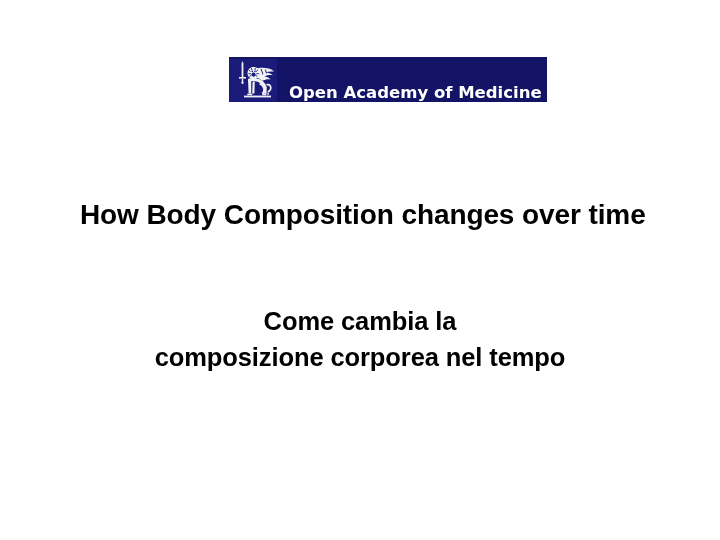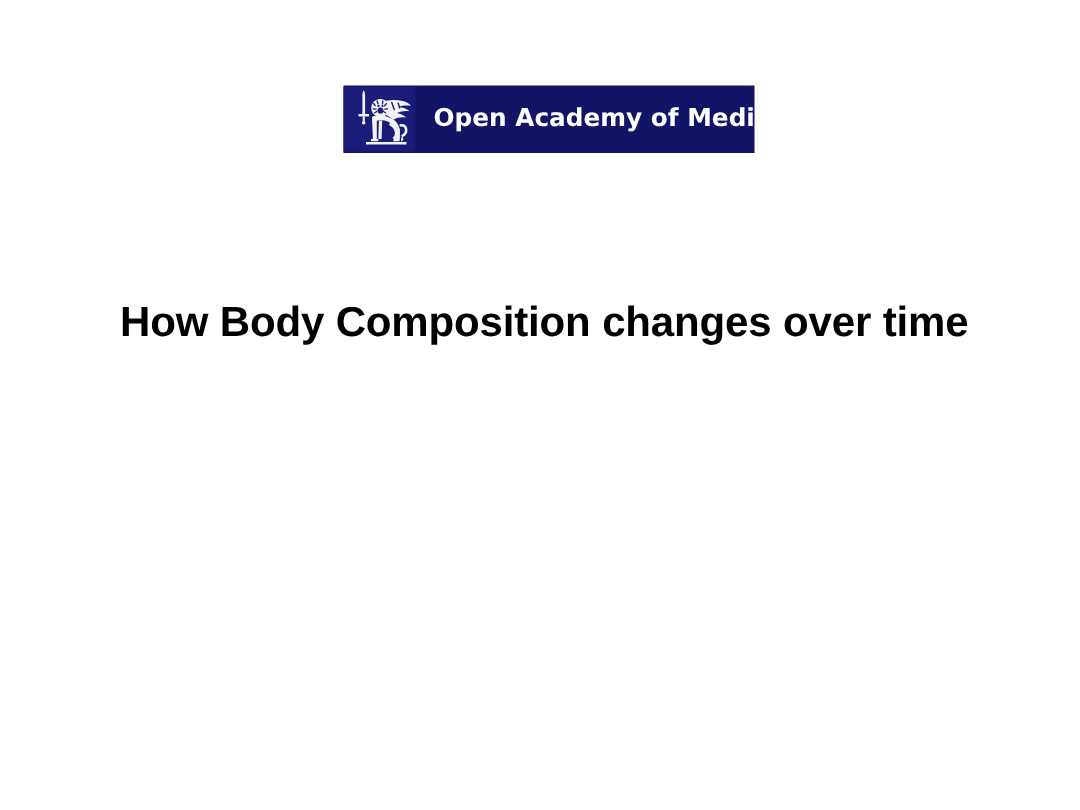--- a/index.html
+++ b/index.html
@@ -20,25 +20,25 @@
     width: 720px;
     height: 540px;
     background: #ffffff;
   }
 
   
   .logo-banner {
     position: absolute;
     left: 229px;
     top: 57px;
-    width: 274px;
+    width: 318px;
     height: 45px;
     background: #141466;
     display: flex;
-    align-items: center;
+    align-items: flex-end;
     box-sizing: border-box;
   }
 
   .logo-mark {
     width: 48px;
     height: 43px;
     flex: 0 0 48px;
     background: #1b1b7a;
     display: flex;
     align-items: flex-end;
@@ -165,15 +165,17 @@
         </g>
       </svg>
     </div>
 
     <div class="logo-text">Open Academy of Medicine</div>
   </div>
 
   <div class="main-title">How Body Composition changes over time</div>
 
   <div class="subtitle">
+    <span class="subtitle-line">Come cambia la</span>
+    <span class="subtitle-line">composizione corporea nel tempo</span>
   </div>
 
 </div>
 
 </body></html>

